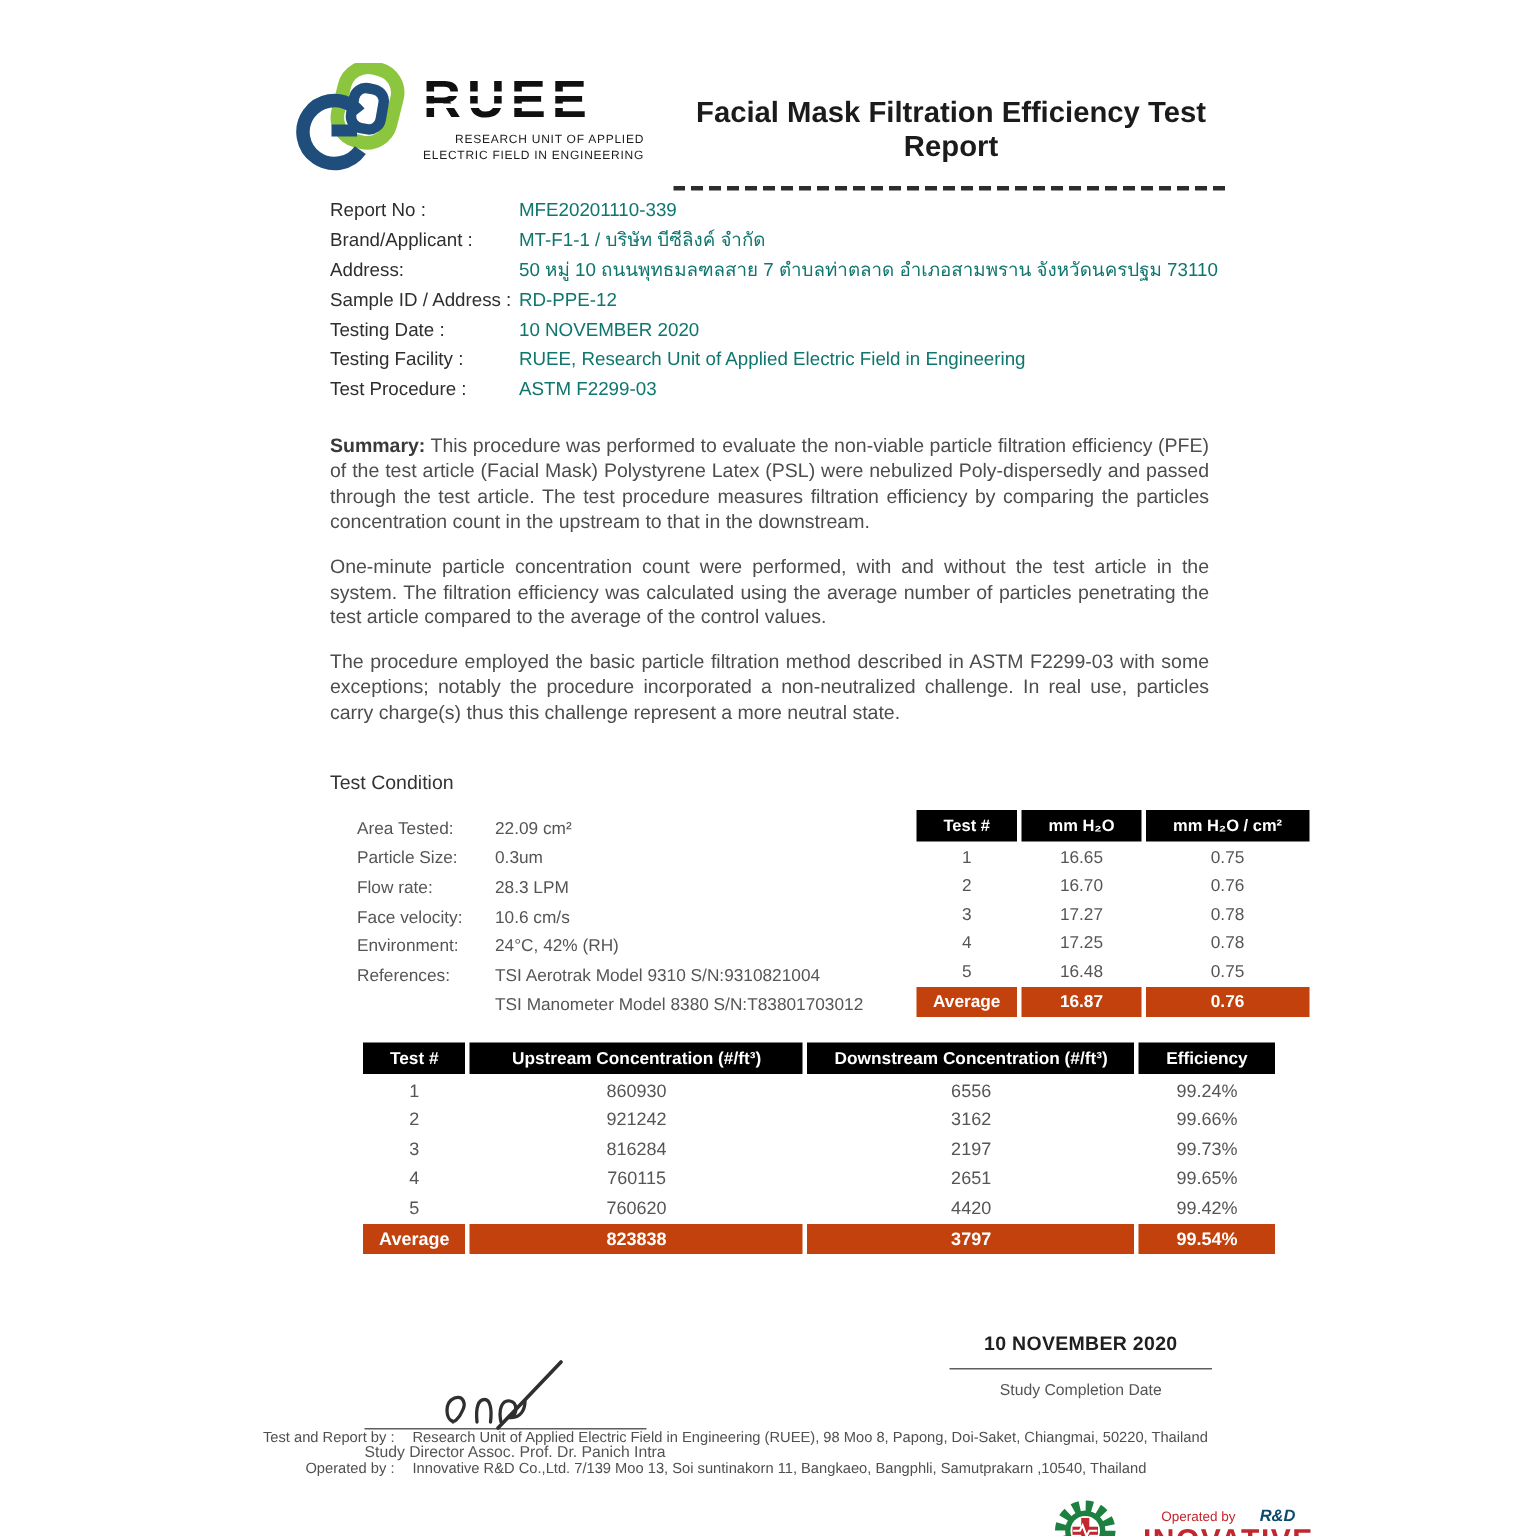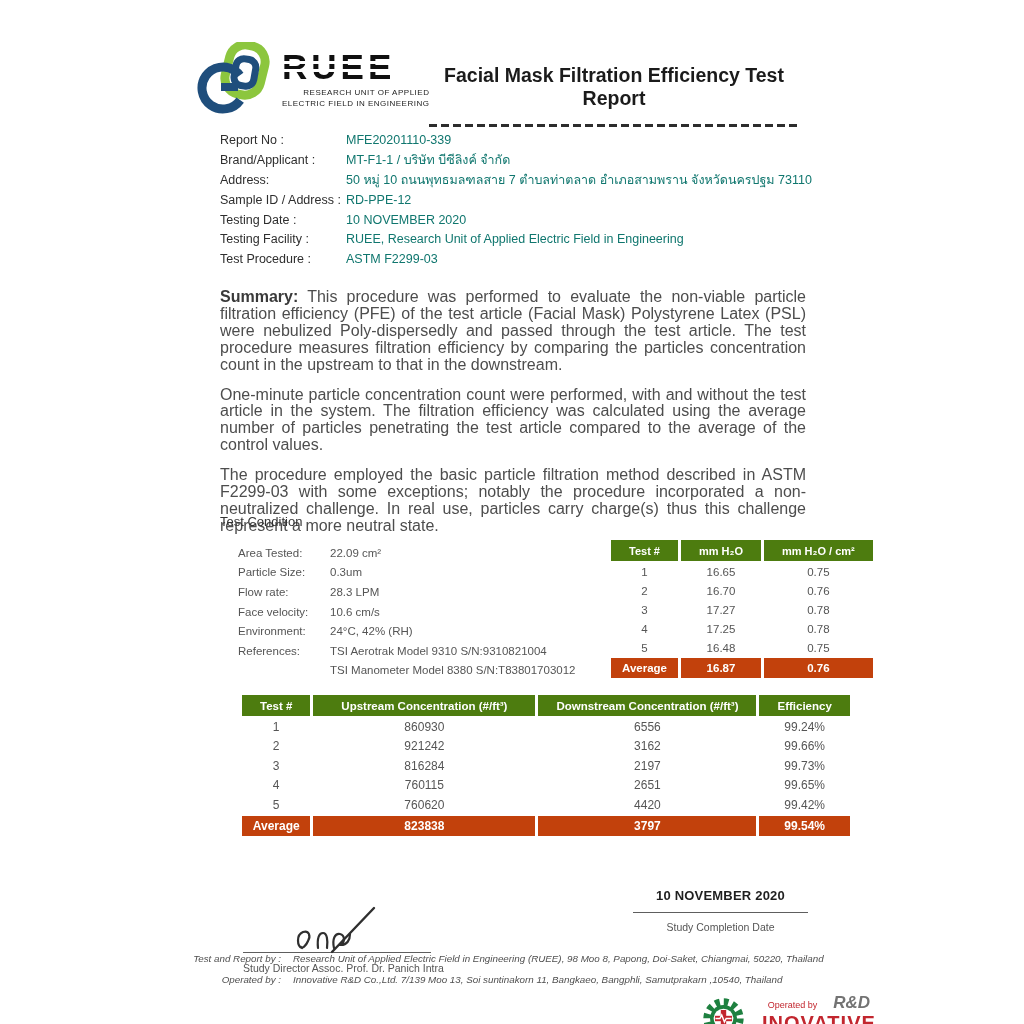--- a/index.html
+++ b/index.html
@@ -10,45 +10,45 @@
 
   
   .logo-block { position:absolute; left:197px; top:42px; display:flex; align-items:flex-start; gap:5px; }
   .logo-mark { width:80px; height:74px; flex:0 0 auto; }
   .logo-text { padding-top:10px; }
   .ruee-word { position:relative; display:inline-block; font-size:35px; line-height:0.85; font-weight:800; letter-spacing:4px; color:#101010; }
   .ruee-word::before { content:""; position:absolute; left:0; right:0; top:9px; height:2.5px; background:#fff; }
   .ruee-word::after  { content:""; position:absolute; left:0; right:0; top:17px; height:2.5px; background:#fff; }
   .logo-sub { margin-top:4px; font-size:8px; font-weight:400; letter-spacing:0.5px; color:#1c1c1c; text-align:right; line-height:1.4; }
 
-  .title-block { position:absolute; left:422px; top:64px; width:384px; text-align:center; }
+  .title-block { position:absolute; left:442px; top:64px; width:384px; text-align:center; }
   .title-block h1 { margin:0; font-size:19.5px; font-weight:bold; color:#1b1b1b; }
   .title-dashes { margin:14px auto 0; width:370px; height:3px;
     background:repeating-linear-gradient(90deg,#2d2d2d 0 8px,transparent 8px 12px); }
 
   
   .info-section { position:absolute; left:220px; top:130px; }
   .info-row { display:flex; height:19.9px; align-items:center; font-size:12.5px; }
   .info-label { width:126px; color:#2e2e2e; }
   .info-value { color:#0f766e; white-space:nowrap;text-align:right; }
 
   
   .summary-section { position:absolute; left:220px; top:289px; width:586px; }
-  .summary-section p { margin:0 0 13px; font-size:16px; line-height:16.9px; color:#4d4d4d; text-align:justify; }
+  .summary-section p { margin:0 0 13px; font-size:13px; line-height:16.9px; color:#4d4d4d; text-align:justify; }
   .summary-section b { color:#3a3a3a; }
 
   
   .cond-heading { position:absolute; left:220px; top:514px; font-size:13px; font-weight:500; color:#333; }
   .cond-list { position:absolute; left:238px; top:543px; }
   .cond-row { display:flex; height:19.6px; align-items:center; font-size:11.5px; color:#555; }
   .cond-label { width:92px; }
 
   
   table { border-collapse:separate; border-spacing:3px 2px; }
-  th { background:#4d7c0f; color:#fff; font-weight:bold; text-align:center; padding:0 18px; }
+  th { background:#000000; color:#fff; font-weight:bold; text-align:center; padding:0 18px; }
   td { text-align:center; color:#555; padding:0; }
   tr.avg td { background:#c2410c; color:#fff; font-weight:bold; }
 
   .pressure-table { position:absolute; left:608px; top:538px; }
   .pressure-table th { font-size:11px; height:21px; white-space:nowrap; }
   .pressure-table td { font-size:11.5px; height:17px; }
   .pressure-table tr.avg td { height:20px; font-size:11.5px; }
   .pt-c1 { width:50px; } .pt-c2 { width:47px; } .pt-c3 { width:83px; }
 
   .main-table { position:absolute; left:239px; top:693px; }
@@ -60,30 +60,30 @@
   
   .sig-left { position:absolute; left:243px; top:904px; width:188px; text-align:center; }
   .sig-svg { display:block; margin:0 auto -6px; }
   .sig-line { border-top:1.5px solid #5e5e5e; }
   .sig-label { margin-top:9px; font-size:10.5px; color:#555; white-space:nowrap; }
   .sig-right { position:absolute; left:633px; top:888px; width:175px; text-align:center; }
   .sig-date { font-size:13px; font-weight:bold; color:#1f1f1f; padding-bottom:9px; letter-spacing:0.2px; }
   .sig-label2 { margin-top:8px; font-size:10.5px; color:#555; }
 
   
-  .footer-lines { position:absolute; left:166px; top:948px;font-style:italic; }
+  .footer-lines { position:absolute; left:148px; top:948px; }
   .footer-row { display:flex; align-items:center; height:21px; font-size:9.8px; color:#4f4f4f; }
   .footer-label { width:115px; text-align:right; margin-right:12px; }
   .footer-value { white-space:nowrap; }
 
   .inov { position:absolute; left:702px; top:993px; display:flex; align-items:center; gap:17px; }
   .inov-gear { width:43px; height:43px; flex:0 0 auto; }
   .inov-top { display:flex; align-items:baseline; justify-content:center; gap:16px; }
   .inov-operated { font-size:9px; color:#c2262e; }
-  .inov-rd { font-size:17px; font-weight:bold; font-style:italic; color:#737373; }
+  .inov-rd { font-size:11px; font-weight:bold; font-style:italic; color:#0c4a6e;margin-top:12px; }
   .inov-name { font-size:20px; font-weight:800; letter-spacing:1px; color:#c2262e; line-height:1; text-align:center; }
   .inov-thai { font-size:6.5px; color:#c2262e; text-align:center; margin-top:1px; }
 </style>
 </head>
 <body>
 
 <div class="page">
 
   <div class="logo-block">
     <svg class="logo-mark" viewBox="0 0 80 74">

